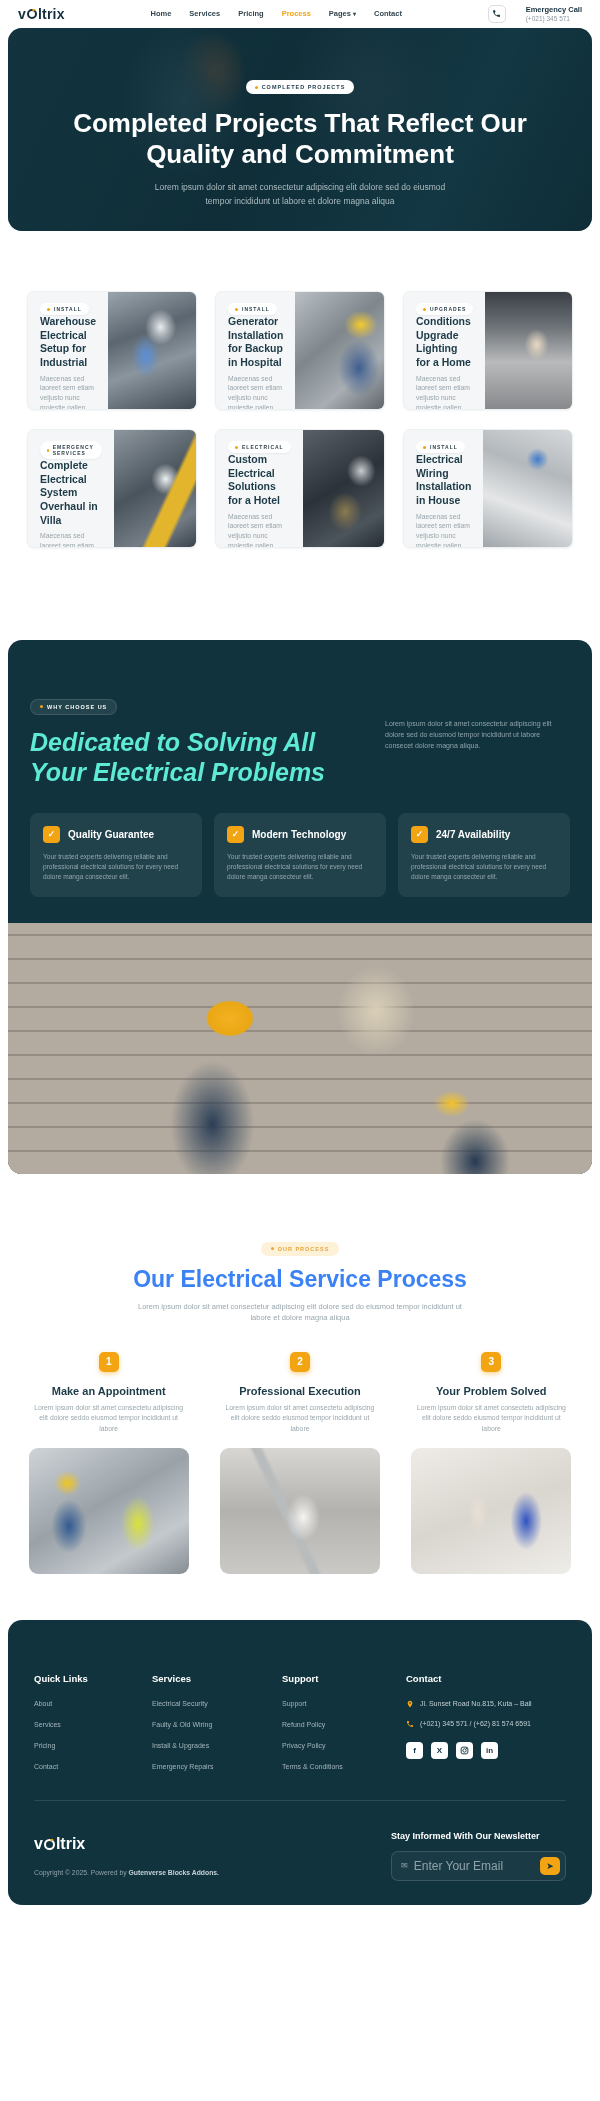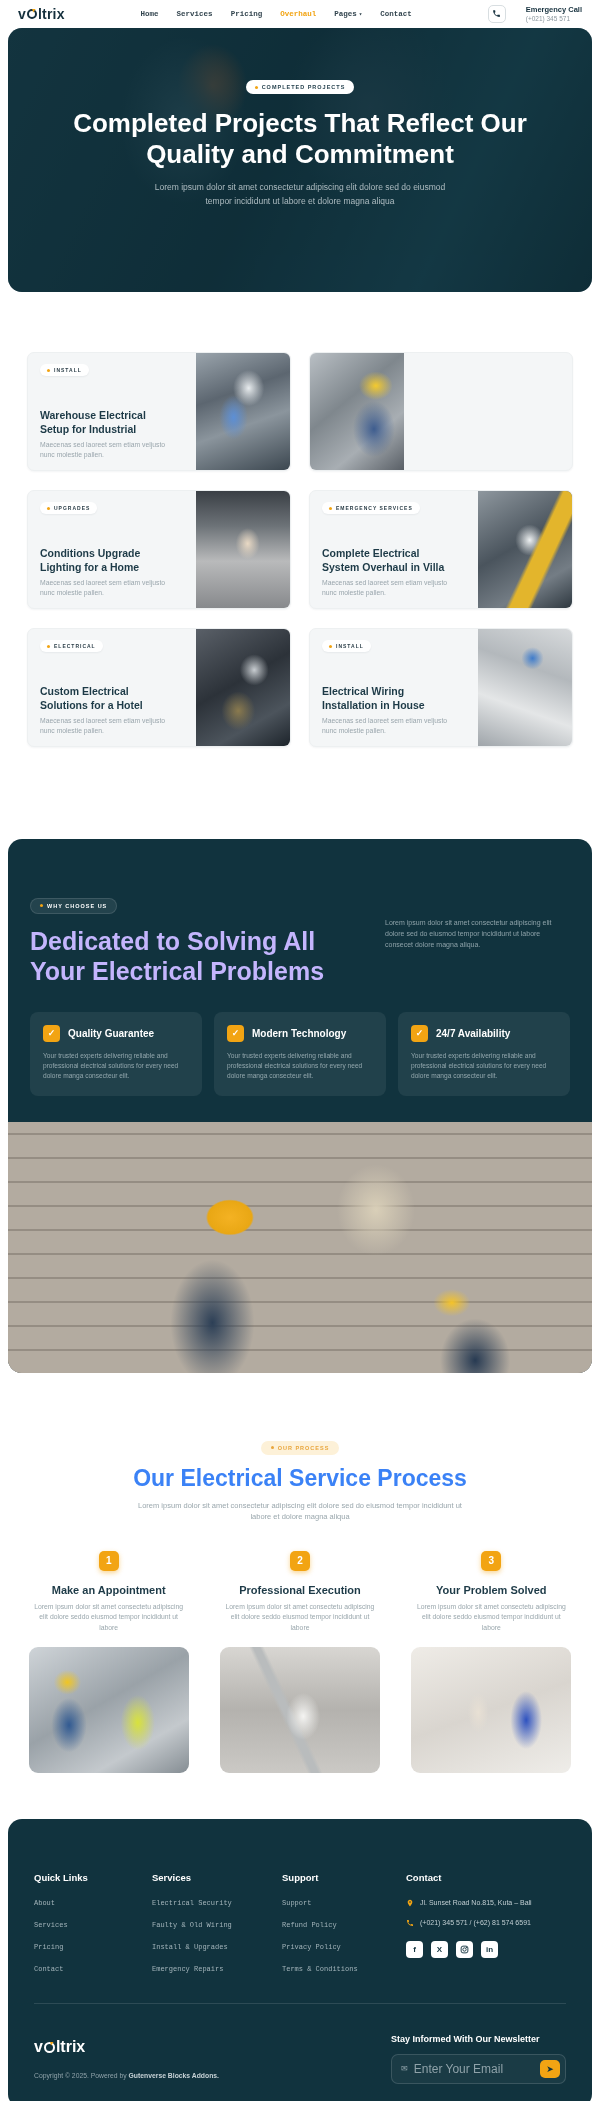--- a/index.html
+++ b/index.html
@@ -1,52 +1,52 @@
 <!DOCTYPE html>
 <html><head>
 <meta charset="utf-8">
 <style>
   * { box-sizing: border-box; margin: 0; padding: 0; }
   html,body { width:600px; background:#fff; font-family:"Liberation Sans", sans-serif; color:#1d3a47; }
   body { overflow-x:hidden; }
-  a { text-decoration:none; color:inherit; cursor:pointer;font-family:Liberation Mono, monospace; }
+  a { text-decoration:none; color:inherit; cursor:pointer; }
 
   
   .header { display:flex; align-items:center; justify-content:space-between; padding:4px 18px; height:27px; background:#fff; }
   .logo { font-size:14px; font-weight:800; color:#15303d; letter-spacing:.2px; display:flex; align-items:center; }
   .logo .o-icon { position:relative; width:10px; height:10px; border:2px solid #15303d; border-radius:50%; margin:0 1px; display:inline-block; }
   .logo .o-icon::after { content:""; position:absolute; right:-1px; top:-2px; width:4px; height:4px; background:#f2a413; clip-path:polygon(0 0,100% 0,30% 100%); }
   .nav { display:flex; gap:18px; align-items:center; }
   .nav a { font-size:7.5px; font-weight:700; color:#33454f; }
   .nav a.active { color:#f2a413; }
   .nav .chev { font-size:6px; color:#33454f; margin-left:2px; }
   .emg { display:flex; align-items:center; gap:20px; }
   .emg-ic { width:18px; height:18px; border:1px solid #d8dee1; border-radius:5px; display:flex; align-items:center; justify-content:center; }
   .emg-ic svg { width:9px; height:9px; }
   .emg-label { font-size:7.5px; font-weight:700; color:#15303d; }
   .emg-phone { font-size:6.5px; color:#8b979e; margin-top:1px; }
 
   
-  .hero { margin:1px 8px 0; height:264px; border-radius:14px; background:#10303b; position:relative; overflow:hidden;
+  .hero { margin:1px 8px 0; height:203px; border-radius:14px; background:#10303b; position:relative; overflow:hidden;
           display:flex; flex-direction:column; align-items:center; text-align:center; }
   .hero::before { content:""; position:absolute; inset:0; opacity:.5;
      background:
        radial-gradient(90px 120px at 30% 35%, #2a4a56 0%, transparent 70%),
        radial-gradient(120px 140px at 62% 30%, #223f4c 0%, transparent 70%),
        radial-gradient(50px 60px at 35% 22%, #7a4a2a 0%, transparent 70%),
        linear-gradient(115deg, #163844 0%, #0e2c37 45%, #17404d 75%, #0d2a34 100%); }
   .hero > * { position:relative; z-index:1; }
   .badge { display:inline-flex; align-items:center; gap:4px; border-radius:10px; font-weight:700; letter-spacing:1px; }
   .badge .dot { width:3px; height:3px; border-radius:50%; background:#f2a413; display:inline-block; }
   .hero .badge { background:#fff; color:#1d3a47; font-size:5.5px; padding:4px 9px; margin-top:52px; }
   .hero h1 { color:#fff; font-size:26px; line-height:1.18; font-weight:700; max-width:470px; margin-top:14px; }
   .hero p { color:#aebcc1; font-size:8.5px; line-height:1.55; max-width:310px; margin-top:12px; }
 
   
-  .projects { margin:60px 27px 0; display:grid; grid-template-columns:1fr 1fr; gap:19px 18px; }
+  .projects { margin:60px 27px 0; display:grid; grid-template-columns:1fr 1fr 1fr; gap:19px 18px; }
   .pcard { background:#f4f6f7; border:1px solid #edf0f1; border-radius:7px; height:119px; display:flex; overflow:hidden; box-shadow:0 1px 2px rgba(20,40,50,.05); cursor:pointer; }
   .pcard-body { flex:1; padding:11px 12px 10px; display:flex; flex-direction:column; }
   .pcard .badge { background:#fff; color:#2a3d47; font-size:5px; padding:3px 7px; align-self:flex-start; box-shadow:0 1px 2px rgba(20,40,50,.06); }
   .pcard h3 { margin-top:auto; font-size:10.5px; line-height:1.3; color:#1d3a47; font-weight:700; max-width:135px; }
   .pcard p { font-size:6.8px; color:#9aa6ad; line-height:1.45; margin-top:4px; max-width:140px; }
   .pimg { width:94px; flex:none; }
   .pimg-1 { background: radial-gradient(26px 30px at 56% 30%, #e8ecee 0%, transparent 60%),
             radial-gradient(22px 34px at 40% 55%, #5c8fd6 0%, transparent 65%),
             linear-gradient(160deg,#9aa4ac 0%,#5c6670 35%,#8b959d 60%,#3c4750 100%); }
   .pimg-2 { background: radial-gradient(26px 22px at 70% 28%, #f4ca2e 0%, transparent 65%),
@@ -60,21 +60,21 @@
   .pimg-5 { background: radial-gradient(18px 18px at 58% 25%, #3f7ccb 0%, transparent 62%),
             linear-gradient(200deg, #d7dadc 0%, #b3b8bc 35%, #e4e6e7 65%, #9fa5aa 100%); }
   .pimg-6 { background: radial-gradient(24px 26px at 62% 35%, #c8cdd1 0%, transparent 60%),
             radial-gradient(26px 30px at 45% 70%, #8a7a4e 0%, transparent 65%),
             linear-gradient(150deg,#5a6068 0%,#2c3239 45%,#4c545c 75%,#1d242b 100%); }
 
   
   .why { margin:92px 8px 0; background:#11333e; border-radius:14px; overflow:hidden; }
   .why-top { display:flex; justify-content:space-between; align-items:flex-start; padding:54px 22px 0; }
   .why .badge { background:rgba(255,255,255,.08); border:1px solid rgba(255,255,255,.12); color:#fff; font-size:5.5px; padding:4px 9px; }
-  .why h2 { color:#c4b5fd; font-size:25px; line-height:1.2; font-weight:700; max-width:300px; margin-top:12px; }
+  .why h2 { color:#5eead4; font-size:25px; line-height:1.2; font-weight:700; max-width:300px; margin-top:12px;font-style:italic; }
   .why-para { color:#8ea2a9; font-size:7px; line-height:1.6; max-width:185px; margin-top:24px; }
   .features { display:flex; gap:12px; margin:26px 22px 0; }
   .feature { flex:1; background:rgba(255,255,255,.07); border-radius:8px; padding:13px 13px 15px; }
   .feat-head { display:flex; align-items:center; gap:8px; }
   .check { width:17px; height:17px; background:#f2a413; border-radius:4px; color:#fff; font-size:9px; font-weight:700; display:flex; align-items:center; justify-content:center; flex:none; }
   .feature h3 { color:#fff; font-size:10px; font-weight:700; }
   .feature p { color:#93a7ad; font-size:6.6px; line-height:1.55; margin-top:9px; }
   .why-photo { margin-top:26px; height:251px; position:relative;
      background:
        radial-gradient(40px 30px at 38% 38%, #f4b223 0%, #e9a714 55%, transparent 60%),
@@ -142,21 +142,21 @@
 <div class="header">
   <div class="logo">
     <span>v</span>
     <span class="o-icon"></span>
     <span>ltrix</span>
   </div>
   <div class="nav">
     <a>Home</a>
     <a>Services</a>
     <a>Pricing</a>
-    <a class="active">Overhaul</a>
+    <a class="active">Process</a>
     <a><span>Pages</span><span class="chev">▾</span></a>
     <a>Contact</a>
   </div>
   <div class="emg">
     <span class="emg-ic">
       <svg viewBox="0 0 24 24" fill="#15303d">
           <path d="M6.6 10.8c1.4 2.8 3.8 5.1 6.6 6.6l2.2-2.2c.3-.3.7-.4 1-.2 1.1.4 2.3.6 3.6.6.6 0 1 .4 1 1V20c0 .6-.4 1-1 1C10.6 21 3 13.4 3 4c0-.6.4-1 1-1h3.5c.6 0 1 .4 1 1 0 1.2.2 2.4.6 3.6.1.3 0 .7-.2 1l-2.3 2.2z"></path>
         </svg>
     </span>
     <span>
@@ -183,20 +183,28 @@
           <i class="dot"></i>
           <span>INSTALL</span>
         </span>
       <h3>Warehouse Electrical Setup for Industrial</h3>
       <p>Maecenas sed laoreet sem etiam veljusto nunc molestie pallen.</p>
     </div>
     <div class="pimg pimg-1"></div>
   </article>
 
   <article class="pcard">
+    <div class="pcard-body">
+      <span class="badge">
+          <i class="dot"></i>
+          <span>INSTALL</span>
+        </span>
+      <h3>Generator Installation for Backup in Hospital</h3>
+      <p>Maecenas sed laoreet sem etiam veljusto nunc molestie pallen.</p>
+    </div>
     <div class="pimg pimg-2"></div>
   </article>
 
   <article class="pcard">
     <div class="pcard-body">
       <span class="badge">
           <i class="dot"></i>
           <span>UPGRADES</span>
         </span>
       <h3>Conditions Upgrade Lighting for a Home</h3>

